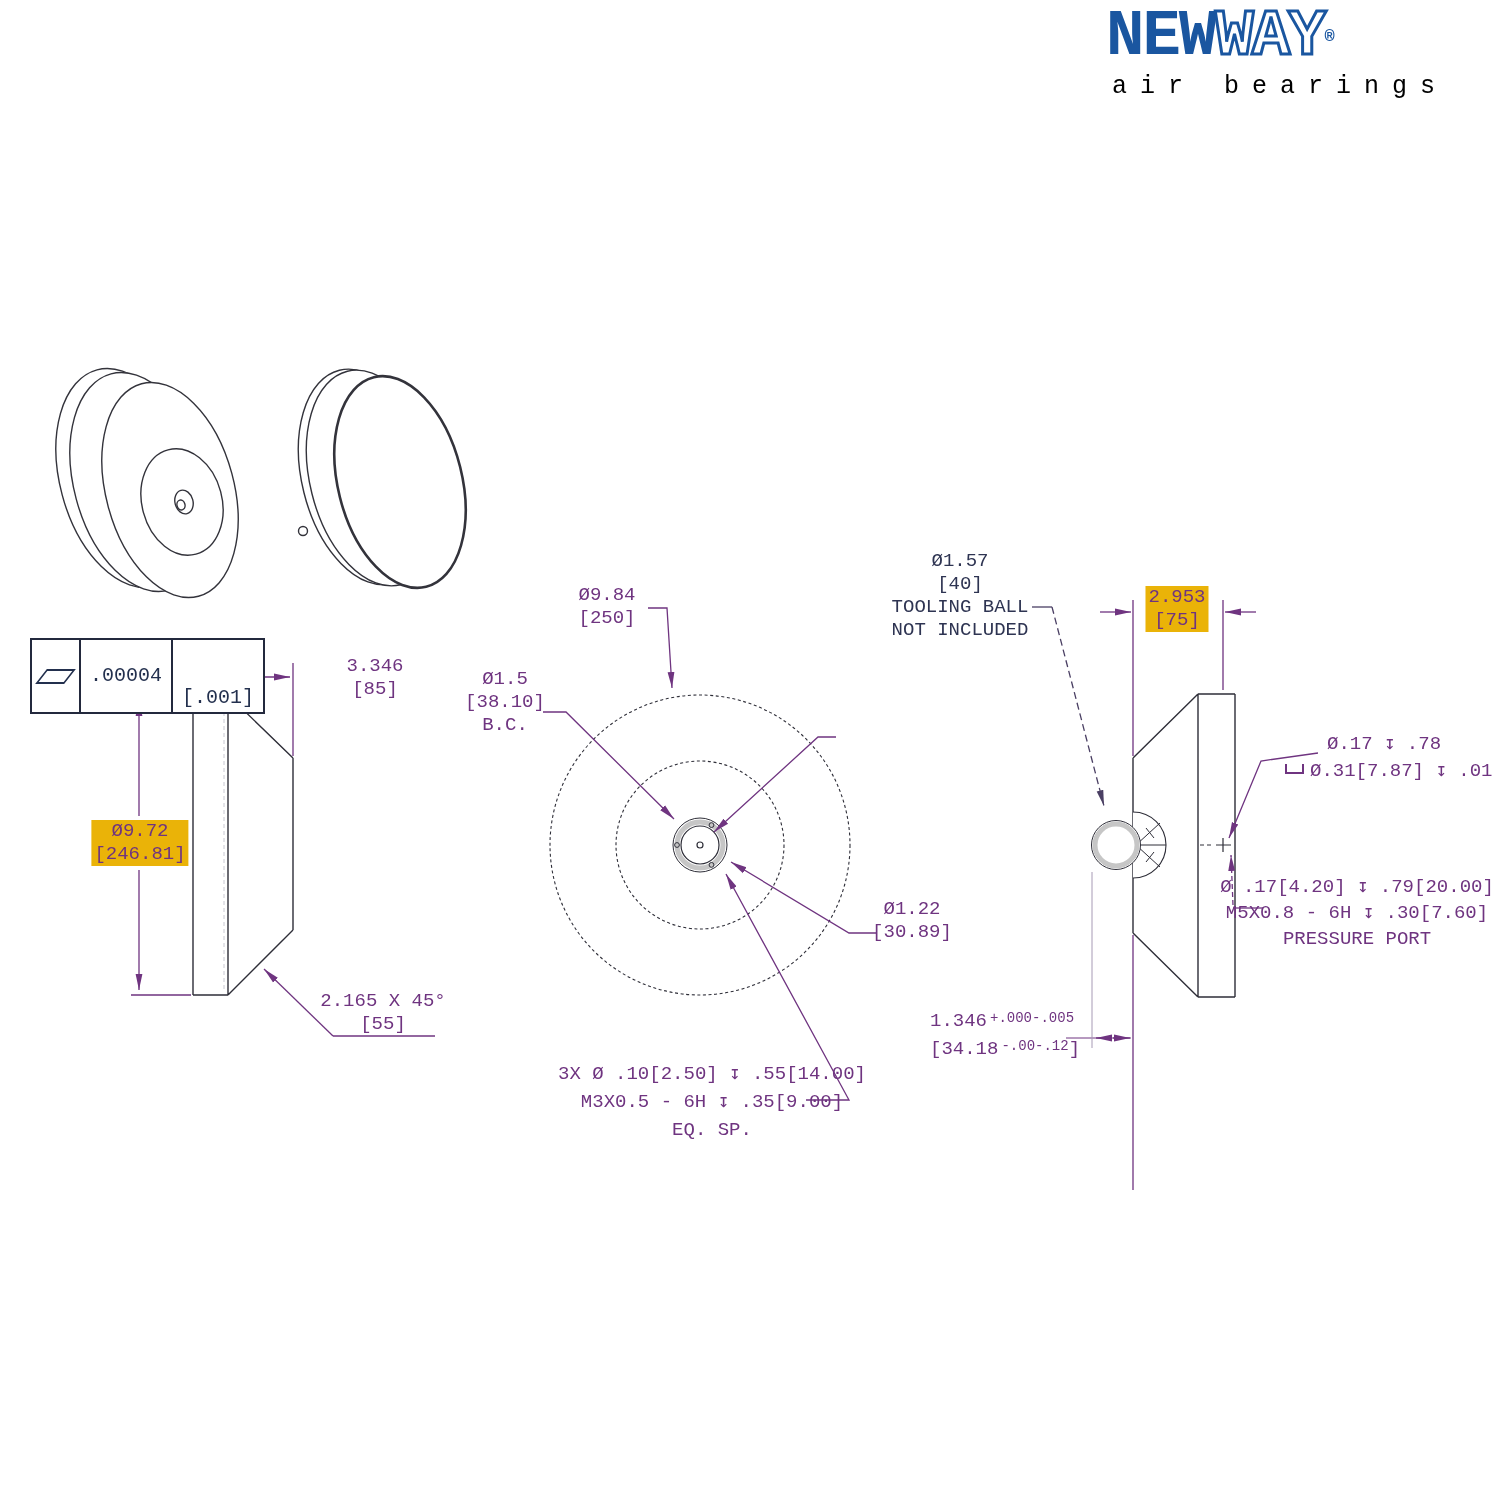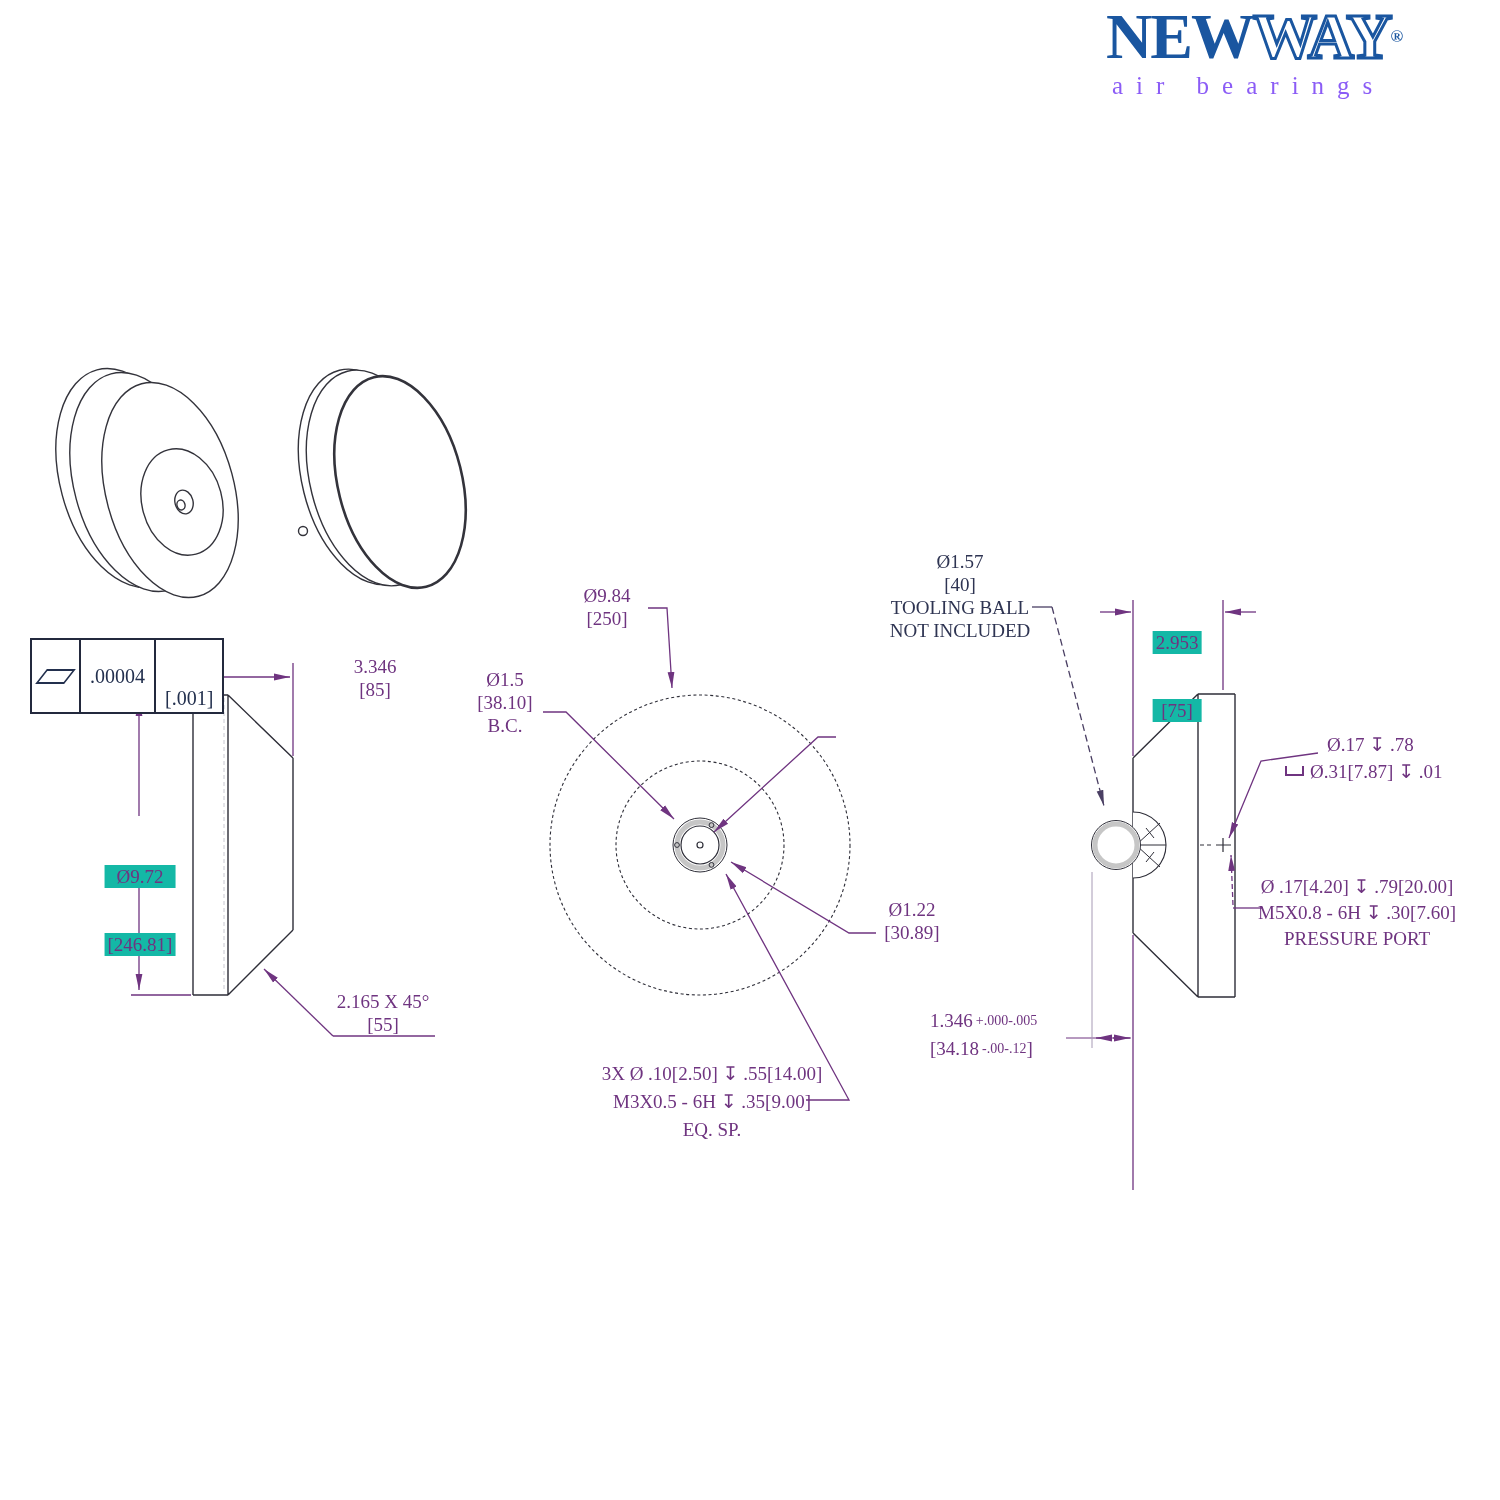--- a/index.html
+++ b/index.html
@@ -1,40 +1,40 @@
 <!DOCTYPE html>
 <html><head>
 <meta charset="utf-8">
 <style>
   html,body{margin:0;padding:0;background:#fff;}
   #canvas{position:relative;width:1500px;height:1500px;background:#fff;overflow:hidden;
-          font-family:Liberation Serif, serif;}
+          font-family:Liberation Mono, monospace;}
   svg{position:absolute;left:0;top:0;}
   .lbl{position:absolute;font-size:19px;line-height:23px;color:#6f3480;text-align:center;
        transform:translateX(-50%);white-space:nowrap;}
   .lbl.la{transform:none;text-align:left;}
   .lbl.dark{color:#2e3452;}
-  .bgw{background:#14b8a6;padding:0 3px;margin-top:45px;}
+  .bgw{background:#eab308;padding:0 3px;}
   .stack{display:inline-flex;flex-direction:row;font-size:14px;line-height:15px;
          vertical-align:middle;text-align:left;margin-left:3px;position:relative;top:-2px;}
   .cb-icon{display:inline-block;width:15px;height:8px;border:2px solid #6f3480;border-top:none;
            margin-right:6px;position:relative;top:-2px;}
   
   .fcf{position:absolute;left:30px;top:638px;display:flex;border:2px solid #23293d;background:#fff;}
   .fcf .cell{border-right:2px solid #23293d;padding:2px 9px;font-size:20px;line-height:24px;
              color:#23304e;display:flex;align-items:center;}
   .fcf .cell:last-child{border-right:none;margin-top:44px;}
   .para{width:25px;height:11px;border:2px solid #23304e;transform:skewX(-38deg);}
   
   .logo{position:absolute;left:1106px;top:6px;width:390px;}
   .logo-main{font-weight:bold;font-size:64px;line-height:62px;letter-spacing:-2px;
              color:#1a56a0;white-space:nowrap;}
   .logo-way{color:#ffffff;-webkit-text-stroke:3px #1a56a0;}
   .logo-reg{font-size:17px;color:#1a56a0;vertical-align:top;-webkit-text-stroke:0;letter-spacing:0;}
-  .logo-tag{font-size:25px;letter-spacing:13px;color:#8b5cf6;margin-top:4px;margin-left:6px;
+  .logo-tag{font-size:25px;letter-spacing:13px;color:#000000;margin-top:4px;margin-left:6px;
             white-space:nowrap;}
 </style>
 </head>
 <body>
 
 <div id="canvas">
 
   <svg width="1500" height="1500" viewBox="0 0 1500 1500">
     <defs>
       <marker id="arr" markerUnits="userSpaceOnUse" markerWidth="17" markerHeight="12" refX="16" refY="6" orient="auto">

